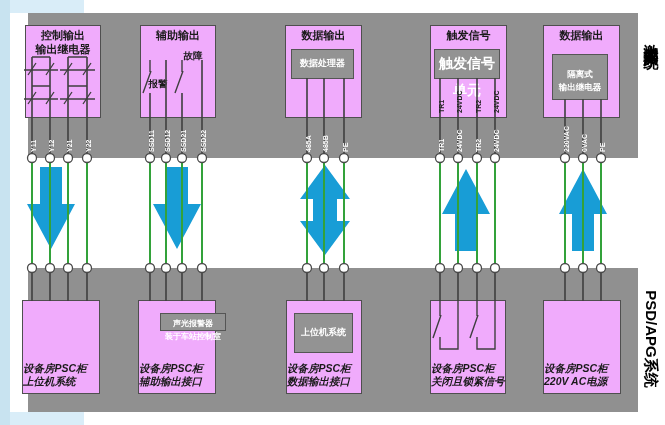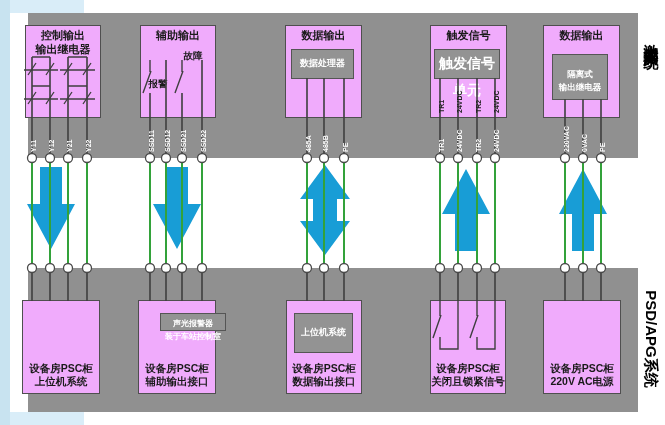--- a/index.html
+++ b/index.html
@@ -10,21 +10,21 @@
   .decor-strip{position:absolute;left:0;top:0;width:10px;height:425px;background:#c8e3f0;}
   .decor-block-top{position:absolute;left:10px;top:0;width:74px;height:13px;background:#d9edf8;}
   .decor-block-bottom{position:absolute;left:10px;top:412px;width:74px;height:13px;background:#d9edf8;}
   .band{position:absolute;left:28px;width:610px;background:#909090;}
   .band-top{top:13px;height:145px;}
   .band-bottom{top:268px;height:144px;}
   .tbox,.bbox{position:absolute;background:#f0abfc;border:1.5px solid #4f4f4f;box-sizing:border-box;}
   .tbox{top:25px;height:93px;}
   .bbox{top:300px;height:94px;}
   .ttitle{margin-top:3px;text-align:center;font-size:11px;font-weight:bold;color:#1a1a1a;line-height:1.25;}
-  .btitle{position:absolute;left:0;right:0;bottom:4px;text-align:center;font-size:10.5px;font-weight:bold;color:#1a1a1a;line-height:1.3;}
+  .btitle{position:absolute;left:0;right:0;bottom:4px;font-size:10.5px;font-weight:bold;color:#1a1a1a;line-height:1.3;font-style:italic;}
   .inner{position:absolute;background:#939393;border:1.5px solid #555;color:#fff;
          text-align:center;font-weight:bold;box-sizing:border-box;}
   .contact-label{position:absolute;top:24px;font-size:9.5px;font-weight:bold;color:#1a1a1a;text-align:center;width:30px;}
   .vlabel-top{
     position:absolute;left:641px;top:32px;writing-mode:vertical-rl;text-orientation:upright;
     font-size:15px;font-weight:bold;color:#000;letter-spacing:2px;white-space:nowrap;
   }
   .vlabel-bottom{
     position:absolute;left:650px;top:339px;transform:translate(-50%,-50%) rotate(90deg);
     font-size:15px;font-weight:bold;color:#000;white-space:nowrap;

